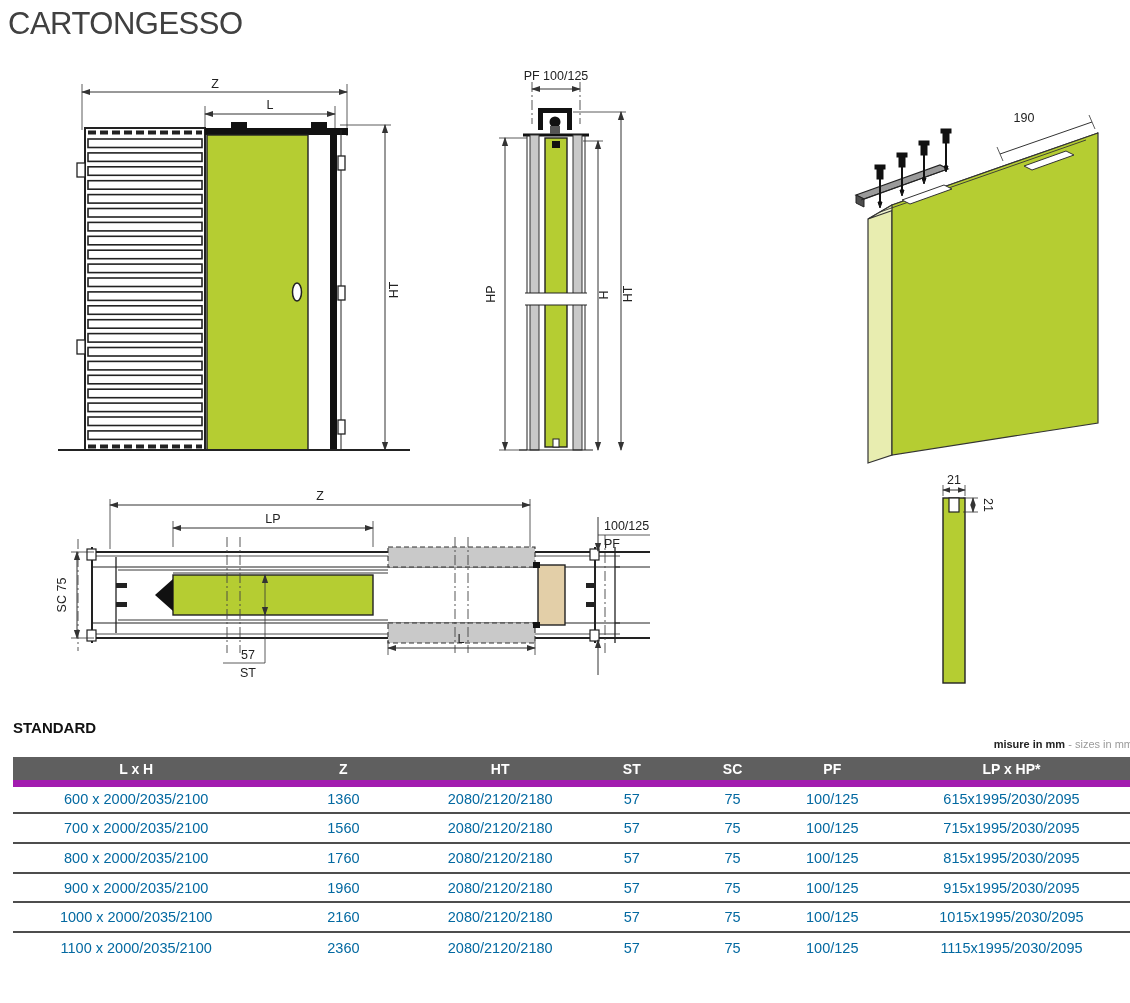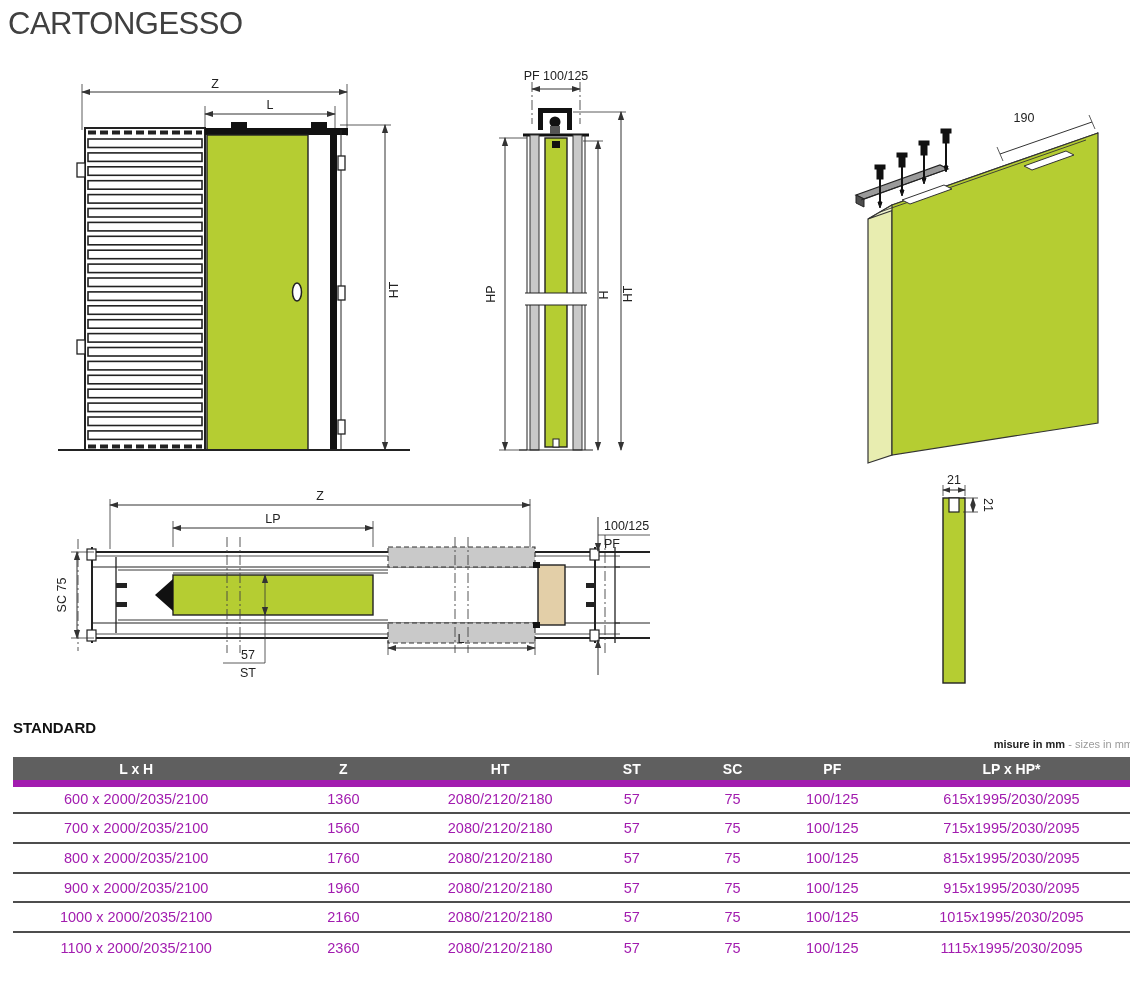--- a/index.html
+++ b/index.html
@@ -39,21 +39,21 @@
   .std-note{font-size:11px;margin-top:2px;margin-bottom:7px;color:#222;text-align:right;}
   .std-note .bold{font-weight:bold;color:#222;}
   .std-note .light{color:#9a9a9a;}
   table{width:100%;border-collapse:collapse;table-layout:fixed;}
   thead th{
     background:var(--table-header-bg);color:#fff;font-size:14px;font-weight:bold;
     height:26px;text-align:center;vertical-align:middle;
   }
   thead tr{border-bottom:7px solid #a21caf;}
   tbody td{
-    font-size:14.5px;color:#a21caf;height:29.8px;text-align:center;vertical-align:middle;
+    font-size:14.5px;color:#0369a1;height:29.8px;text-align:center;vertical-align:middle;
     background:#fff;
   }
   tbody tr{border-bottom:2px solid #4d4d4d;}
   tbody tr:last-child{border-bottom:none;}
   col.c1{width:22%;} col.c2{width:15%;} col.c3{width:13%;} col.c4{width:10.5%;}
   col.c5{width:7.5%;} col.c6{width:10.3%;} col.c7{width:21.7%;}
 </style>
 </head>
 <body>
 

